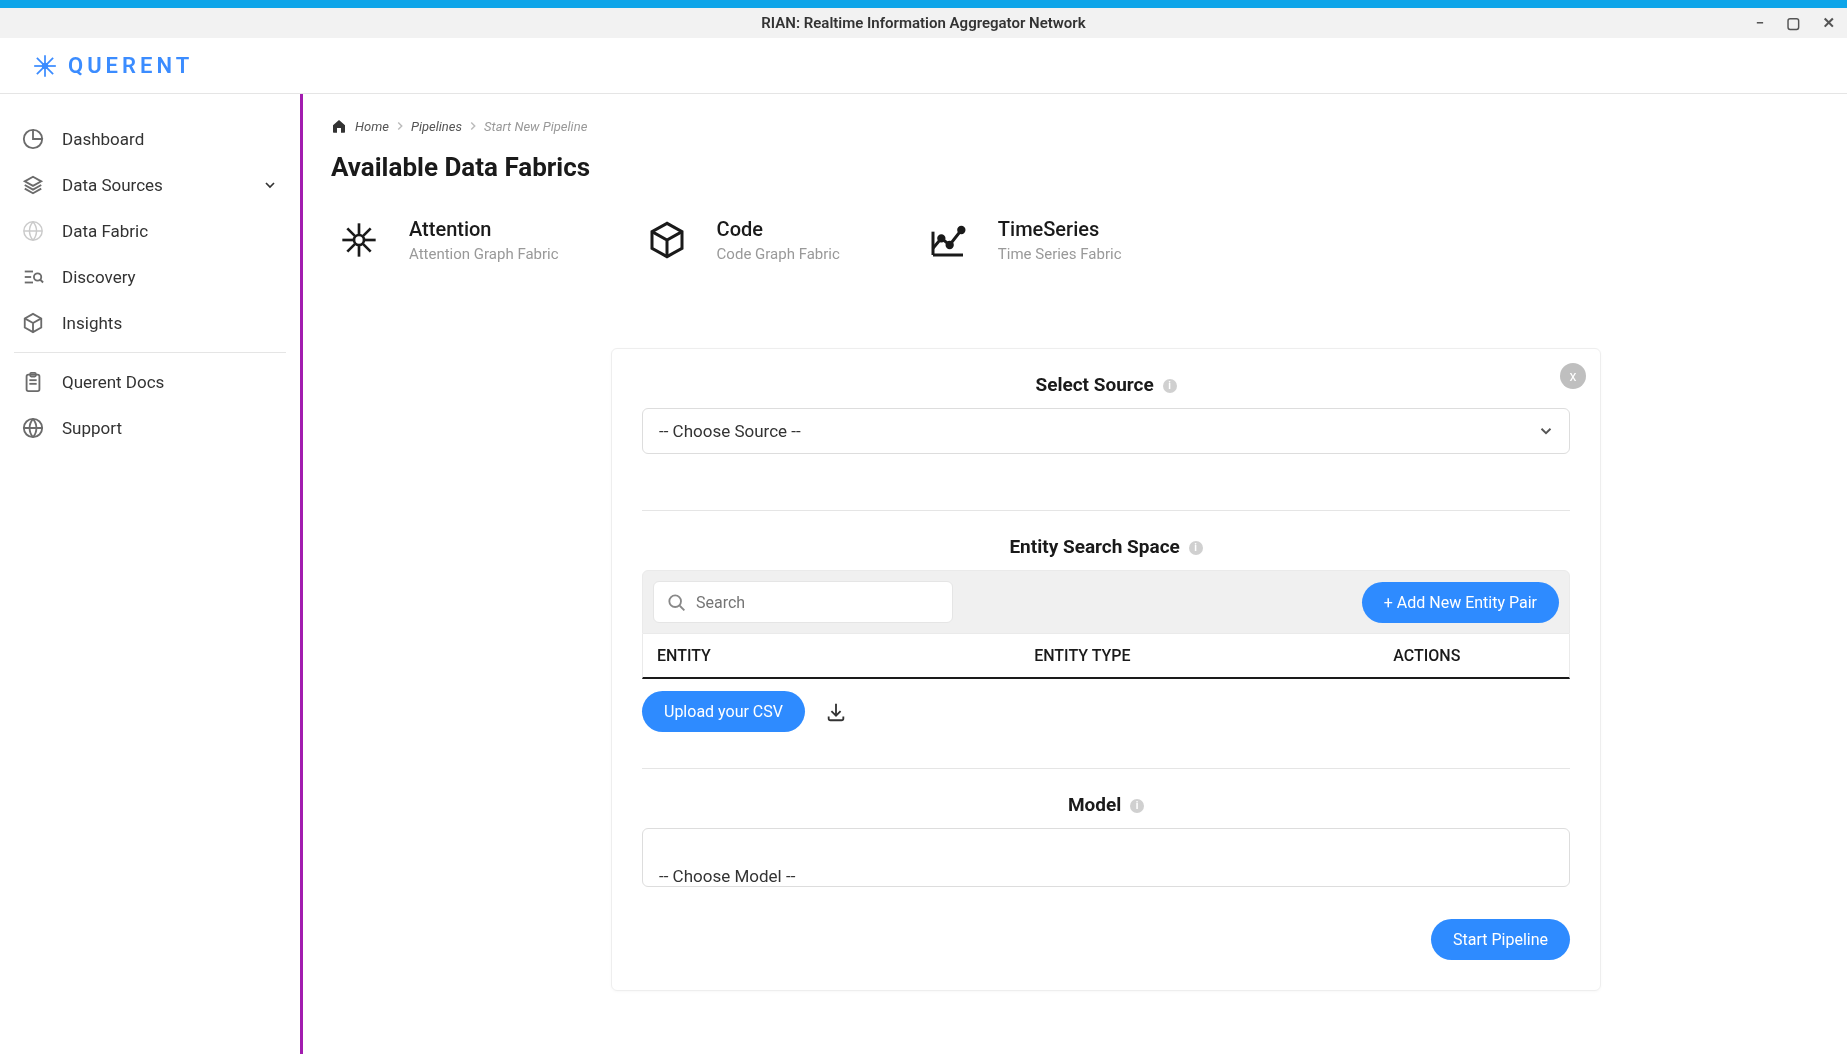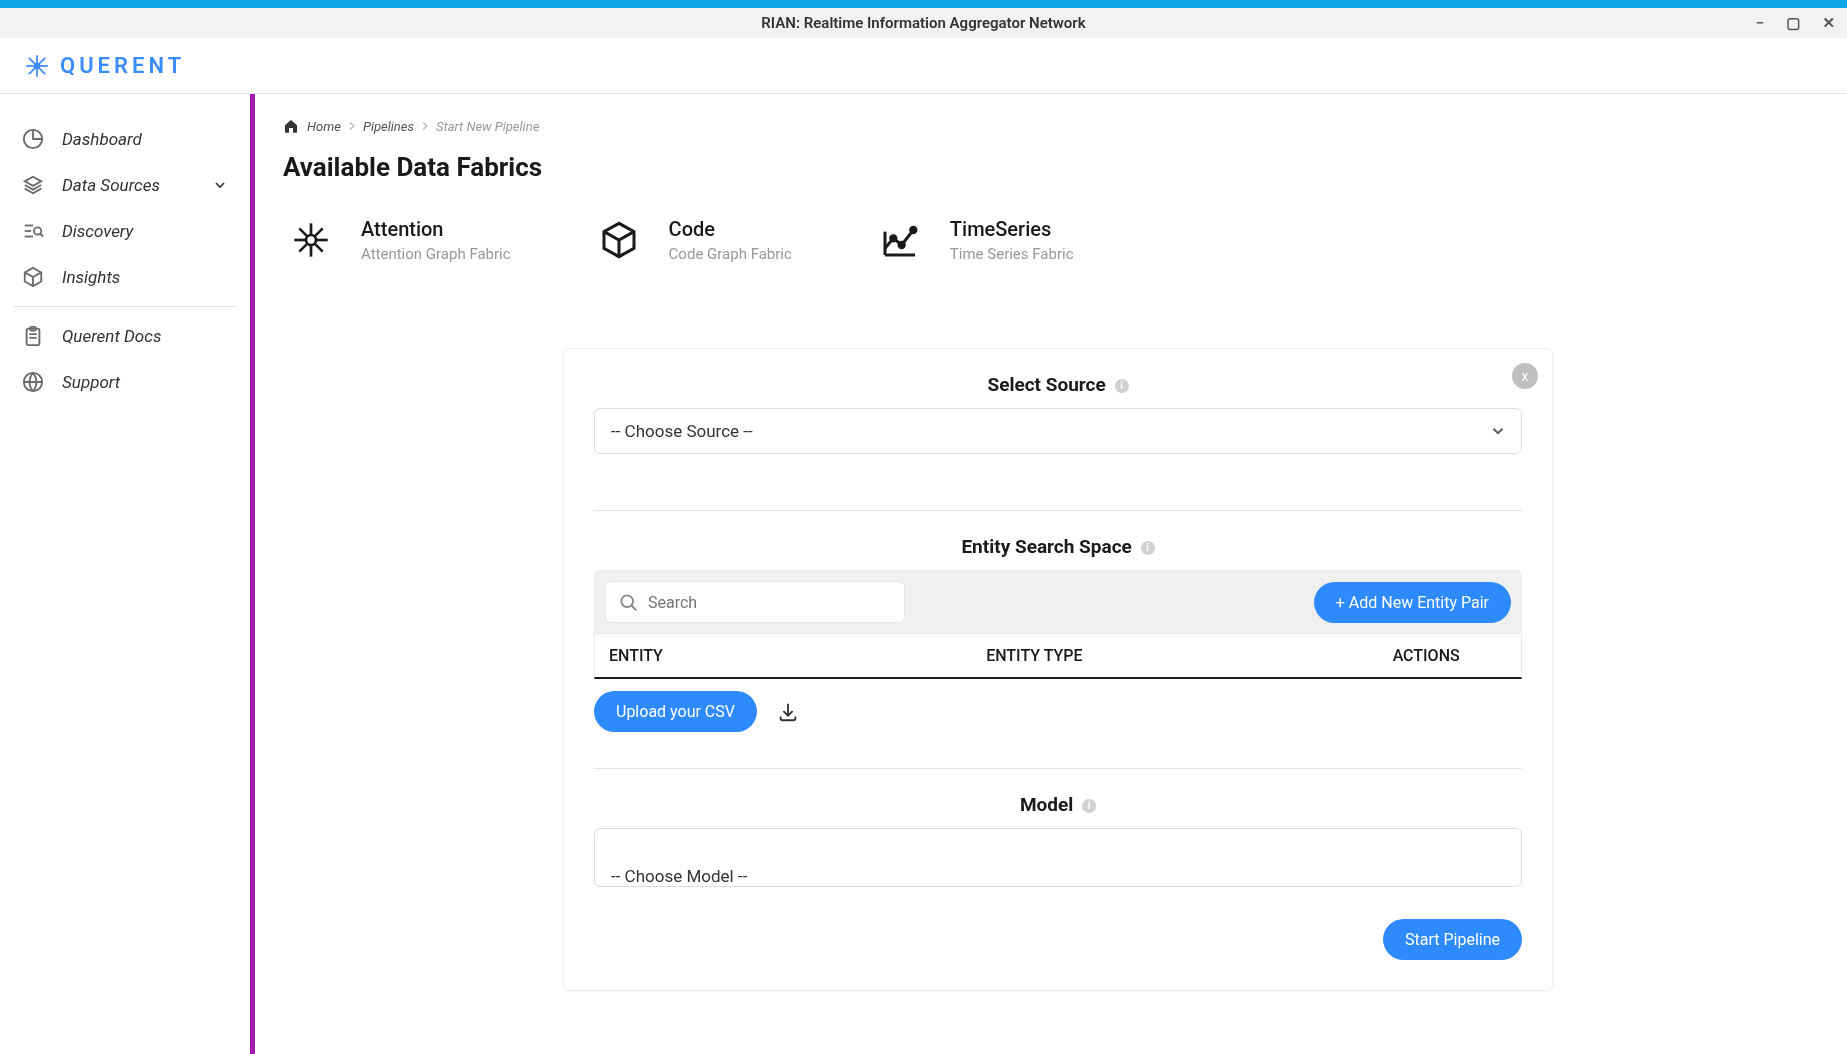--- a/index.html
+++ b/index.html
@@ -4,30 +4,30 @@
 <style>
 * { margin: 0; padding: 0; box-sizing: border-box; font-family: -apple-system, BlinkMacSystemFont, "Segoe UI", Roboto, Helvetica, Arial, sans-serif; }
 body { background: #fff; color: #1a1a1a; width: 1847px; height: 1054px; overflow: hidden; }
 
 
 .titlebar { height: 38px; background: #f2f2f2; border-top: 8px solid #0ea5e9; display: flex; align-items: center; justify-content: center; position: relative; font-size: 15px; font-weight: 600; color: #333; }
 .titlebar .win-controls { position: absolute; right: 12px; display: flex; gap: 22px; color: #555; }
 .titlebar .win-controls span { cursor: pointer; font-size: 15px; line-height: 1; }
 
 
-.brand-bar { height: 56px; border-bottom: 1px solid #e5e5e5; display: flex; align-items: center; padding: 0 24px; }
+.brand-bar { height: 56px; border-bottom: 1px solid #e5e5e5; display: flex; align-items: center; padding: 0 32px; }
 .brand { display: flex; align-items: center; gap: 10px; color: #2e8bff; }
 .brand-text { font-size: 22px; font-weight: 600; letter-spacing: 4px; color: #3b8cff; }
 .brand-icon { width: 26px; height: 26px; }
 
 
 .layout { display: flex; height: calc(100% - 94px); }
 
 
-.sidebar { width: 255px; border-right: 5px solid #a21caf; padding: 22px 12px 0 12px; font-style: italic; }
+.sidebar { width: 303px; border-right: 3px solid #a21caf; padding: 22px 12px 0 12px; }
 .side-item { display: flex; align-items: center; gap: 18px; padding: 12px 10px; color: #333; font-size: 17px; cursor: pointer; border-radius: 6px; position: relative; }
 .side-item .s-icon { width: 22px; height: 22px; display: flex; align-items: center; justify-content: center; color: #6b6b6b; }
 .side-item.dim .s-icon { opacity: 0.35; }
 .side-item .chev { position: absolute; right: 10px; }
 .side-divider { border: none; border-top: 1px solid #e5e5e5; margin: 6px 2px; }
 
 
 .content { flex: 1; overflow-y: auto; padding: 24px 28px 40px 28px; }
 .breadcrumb { display: flex; align-items: center; gap: 4px; color: #555; font-size: 13px; font-style: italic; }
 .breadcrumb .bc-item { display: flex; align-items: center; gap: 8px; cursor: pointer; }
@@ -55,21 +55,21 @@
 
 
 .entity-bar { background: #f0f0f0; border-radius: 6px 6px 0 0; padding: 10px 10px; display: flex; align-items: center; justify-content: space-between; border: 1px solid #eaeaea; }
 .search-wrap { background: #fff; border: 1px solid #e5e5e5; border-radius: 6px; height: 42px; width: 300px; display: flex; align-items: center; padding: 0 12px; gap: 10px; color: #888; }
 .search-wrap input { border: none; outline: none; font-size: 16px; flex: 1; color: #333; background: transparent; }
 .btn-primary { background: #2e8bff; color: #fff; border: none; border-radius: 22px; padding: 11px 22px; font-size: 16px; cursor: pointer; }
 
 .entity-head { display: flex; border-bottom: 2px solid #1a1a1a; border-left: 1px solid #eaeaea; border-right: 1px solid #eaeaea; padding: 12px 14px; font-size: 16px; font-weight: 500; color: #1a1a1a; }
 .entity-head .col-entity { flex: 0 0 42%; }
 .entity-head .col-type { flex: 0 0 40%; }
-.entity-head .col-actions { flex: 0 0 18%; text-align: center; }
+.entity-head .col-actions { flex: 0 0 18%; text-align: left; }
 
 .upload-row { display: flex; align-items: center; gap: 20px; padding: 12px 4px 0 0; }
 .download-icon { color: #444; cursor: pointer; }
 
 .hr2 { border: none; border-top: 1px solid #e5e5e5; margin: 36px 0 24px 0; }
 
 .model-box { width: 100%; border: 1px solid #ddd; border-radius: 6px; height: 59px; display: flex; align-items: flex-end; padding: 0 16px; font-size: 17px; color: #333; cursor: pointer; }
 
 .start-row { display: flex; justify-content: flex-end; margin-top: 32px; }
 
@@ -119,20 +119,29 @@
             <polyline points="3 12 12 17 21 12"></polyline>
             <polyline points="3 16 12 21 21 16"></polyline>
           </svg>
       </span>
       <span>Data Sources</span>
       <span class="chev">
         <svg width="16" height="16" viewBox="0 0 24 24" fill="none" stroke="#333" stroke-width="2.5">
             <polyline points="6 9 12 15 18 9"></polyline>
           </svg>
       </span>
+    </div>
+    <div class="side-item dim">
+      <span class="s-icon">
+        <svg width="22" height="22" viewBox="0 0 24 24" fill="none" stroke="currentColor" stroke-width="1.6">
+            <circle cx="12" cy="12" r="10"></circle>
+            <path d="M2 12h20M12 2a15 15 0 0 1 0 20M12 2a15 15 0 0 0 0 20"></path>
+          </svg>
+      </span>
+      <span>Data Fabric</span>
     </div>
     <div class="side-item">
       <span class="s-icon">
         <svg width="22" height="22" viewBox="0 0 24 24" fill="none" stroke="currentColor" stroke-width="2">
             <line x1="3" y1="6" x2="12" y2="6"></line>
             <line x1="3" y1="12" x2="10" y2="12"></line>
             <line x1="3" y1="18" x2="12" y2="18"></line>
             <circle cx="17" cy="12" r="4"></circle>
             <line x1="20" y1="15" x2="23" y2="18"></line>
           </svg>

